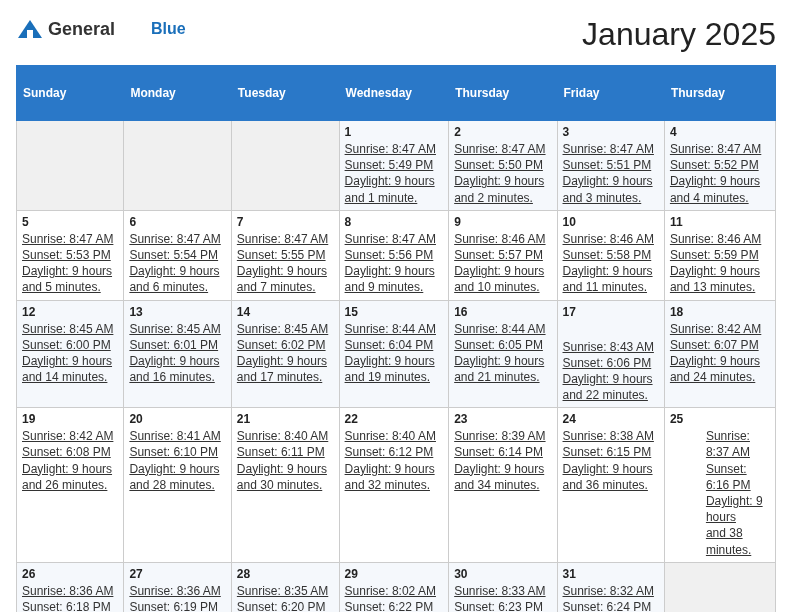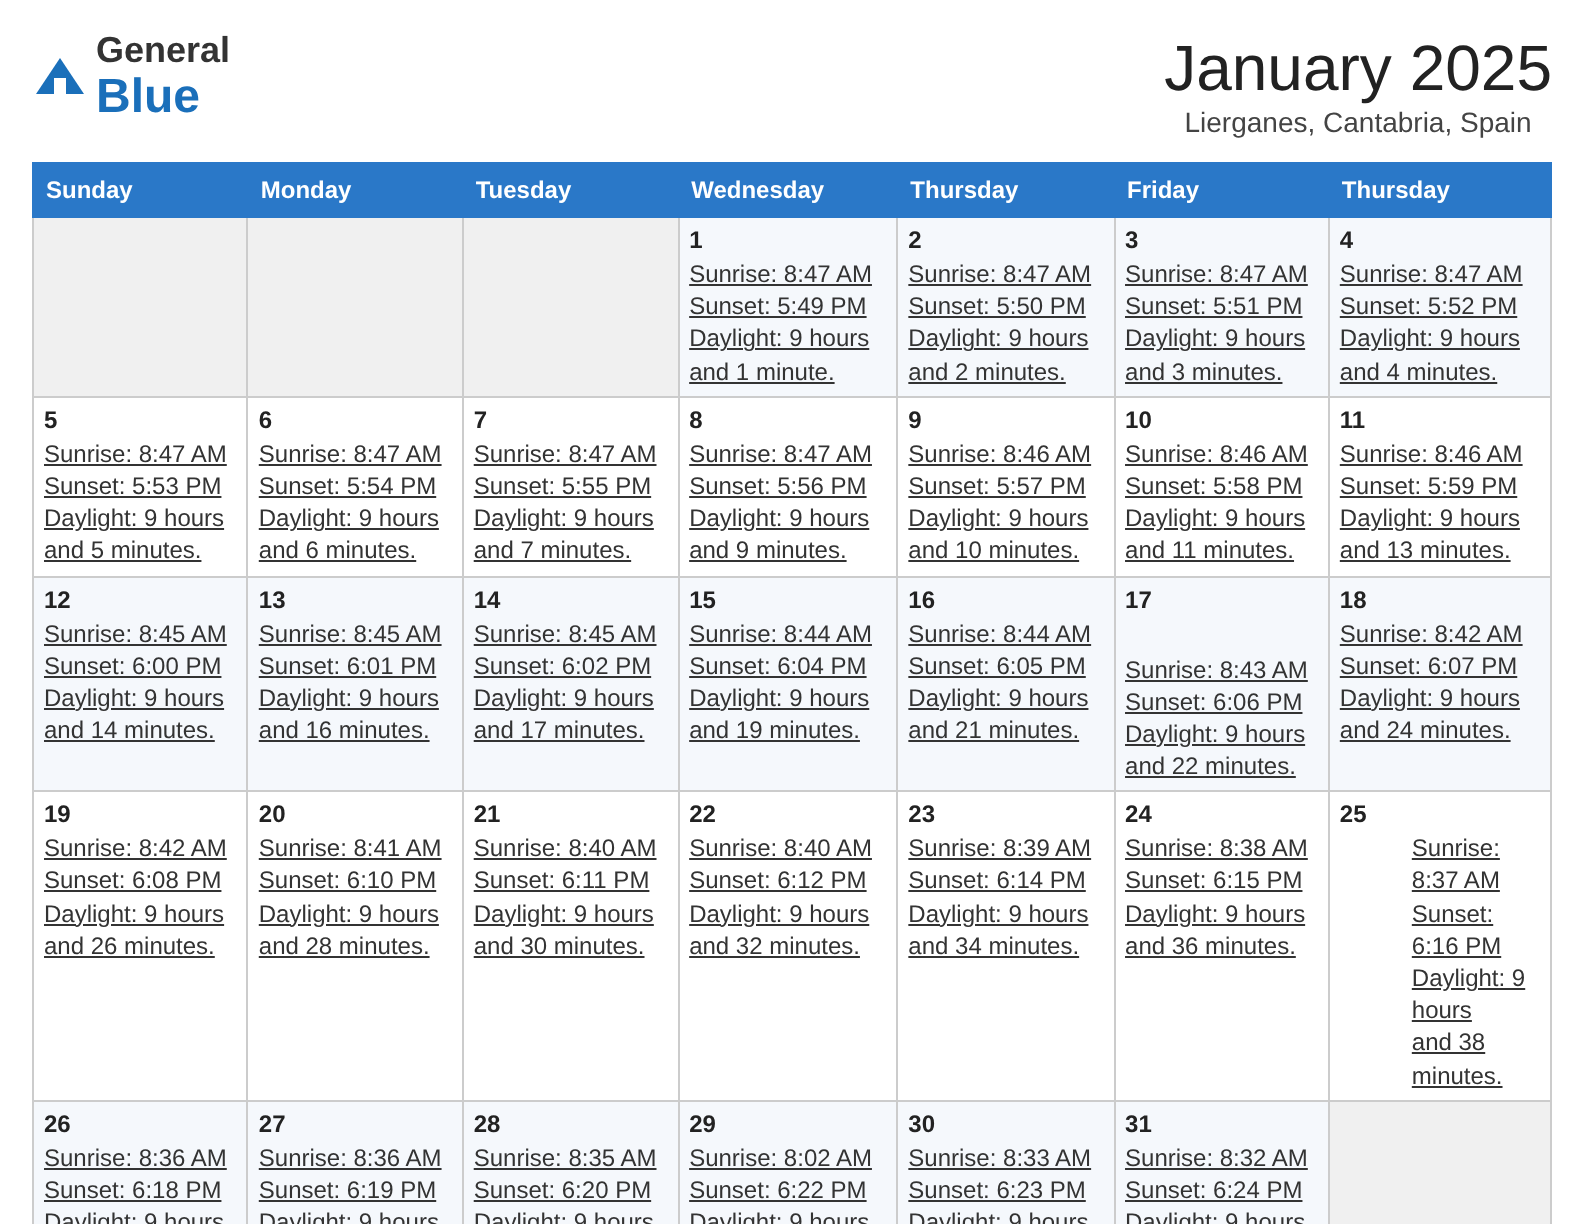--- a/index.html
+++ b/index.html
@@ -15,61 +15,62 @@
       justify-content: space-between;
       align-items: flex-start;
       margin-bottom: 12px;
     }
     .logo {
       display: flex;
       align-items: center;
     }
     .logo-text {
       display: flex;
-      flex-direction: column;
+      flex-direction: row;
       line-height: 1.1;
     }
     .logo-general {
       font-size: 18px;
       font-weight: bold;
       color: #333;
     }
     .logo-blue {
-      font-size: 24px;
+      font-size: 16px;
       font-weight: bold;
       color: #1a6fba;
+      margin-left: 36px;
     }
     .logo-icon {
       width: 28px;
       height: 28px;
       margin-right: 4px;
     }
     .title-block {
-      text-align: center;
+      text-align: left;
     }
     .month-title {
       font-size: 32px;
       font-weight: normal;
       color: #222;
     }
     .location {
       font-size: 14px;
       color: #444;
     }
     table {
       width: 100%;
       border-collapse: collapse;
       border: 1px solid #ccc;
     }
     thead tr th {
       background-color: #2a78c8;
       color: #fff;
       font-size: 12px;
       font-weight: bold;
-      padding: 6px 6px;
+      padding: 20px 6px;
       border: 1px solid #2a78c8;
       text-align: left;
     }
     tbody tr td {
       border: 1px solid #ccc;
       vertical-align: top;
       padding: 4px 5px;
       font-size: 10.5px;
       color: #333;
       height: 80px;
@@ -107,21 +108,20 @@
       <polygon points="14,4 26,22 2,22" fill="#1a6fba"></polygon>
       <rect x="11" y="14" width="6" height="8" fill="#fff"></rect>
     </svg>
     <div class="logo-text">
       <span class="logo-general">General</span>
       <span class="logo-blue">Blue</span>
     </div>
   </div>
   <div class="title-block">
     <div class="month-title">January 2025</div>
-    <div class="location">Lierganes, Cantabria, Spain</div>
   </div>
 </div>
 
 <table>
   <thead>
     <tr>
     <th>Sunday</th>
         <th>Monday</th>
         <th>Tuesday</th>
         <th>Wednesday</th>

